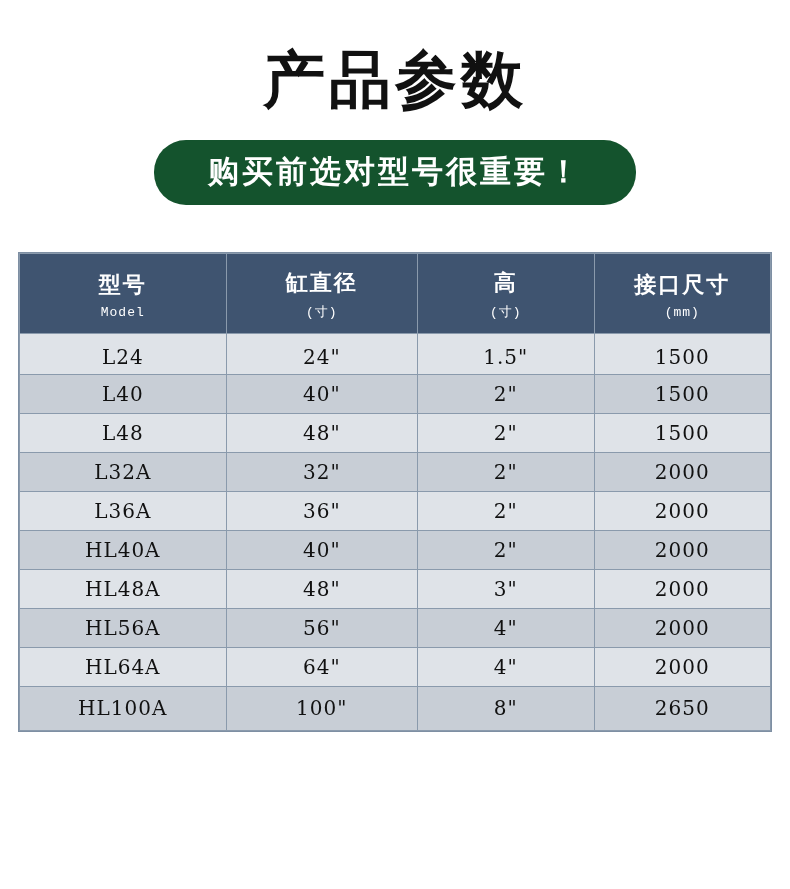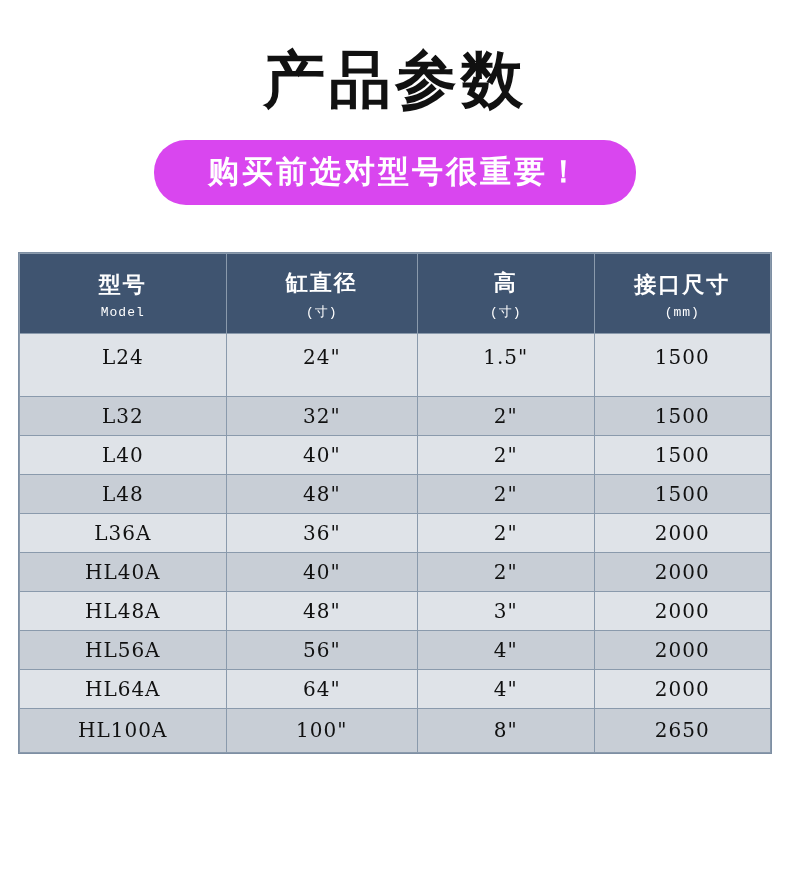--- a/index.html
+++ b/index.html
@@ -29,21 +29,21 @@
     padding-top: 46px;
     line-height: 1.1;
     font-family: "DejaVu Sans", "Liberation Sans", sans-serif;
   }
   .subtitle-wrap {
     display: flex;
     justify-content: center;
     margin-top: 26px;
   }
   .subtitle {
-    background: #d946ef;
+    background: #14532d;
     color: #ffffff;
     font-size: 31px;
     font-weight: bold;
     letter-spacing: 3px;
     border-radius: 32px;
     padding: 13px 54px 15px 54px;
     line-height: 1.2;
     font-family: "DejaVu Sans", "Liberation Sans", sans-serif;
     text-align: right;
   }
@@ -92,21 +92,21 @@
     letter-spacing: 1px;
   }
   tbody tr:nth-child(odd) td {
     background: #dfe3e8;
   }
   tbody tr:nth-child(even) td {
     background: #c8ced6;
   }
   tbody tr:first-child td {
     padding-top: 11px;
-    padding-bottom: 27px;
+    padding-bottom: 5px;
   }
   tbody tr:last-child td {
     padding-top: 9px;
     padding-bottom: 10px;
   }
   col.c1 { width: 27.5%; }
   col.c2 { width: 25.5%; }
   col.c3 { width: 23.5%; }
   col.c4 { width: 23.5%; }
 </style>
@@ -150,36 +150,36 @@
         </tr>
       </thead>
       <tbody>
         <tr>
           <td>L24</td>
           <td>24"</td>
           <td>1.5"</td>
           <td>1500</td>
         </tr>
         <tr>
-          <td>L32</td>
-          <td>32"</td>
-          <td>2"</td>
-          <td>1500</td>
-        </tr>
-        <tr>
           <td>L40</td>
           <td>40"</td>
           <td>2"</td>
           <td>1500</td>
         </tr>
         <tr>
           <td>L48</td>
           <td>48"</td>
           <td>2"</td>
           <td>1500</td>
+        </tr>
+        <tr>
+          <td>L32A</td>
+          <td>32"</td>
+          <td>2"</td>
+          <td>2000</td>
         </tr>
         <tr>
           <td>L36A</td>
           <td>36"</td>
           <td>2"</td>
           <td>2000</td>
         </tr>
         <tr>
           <td>HL40A</td>
           <td>40"</td>

